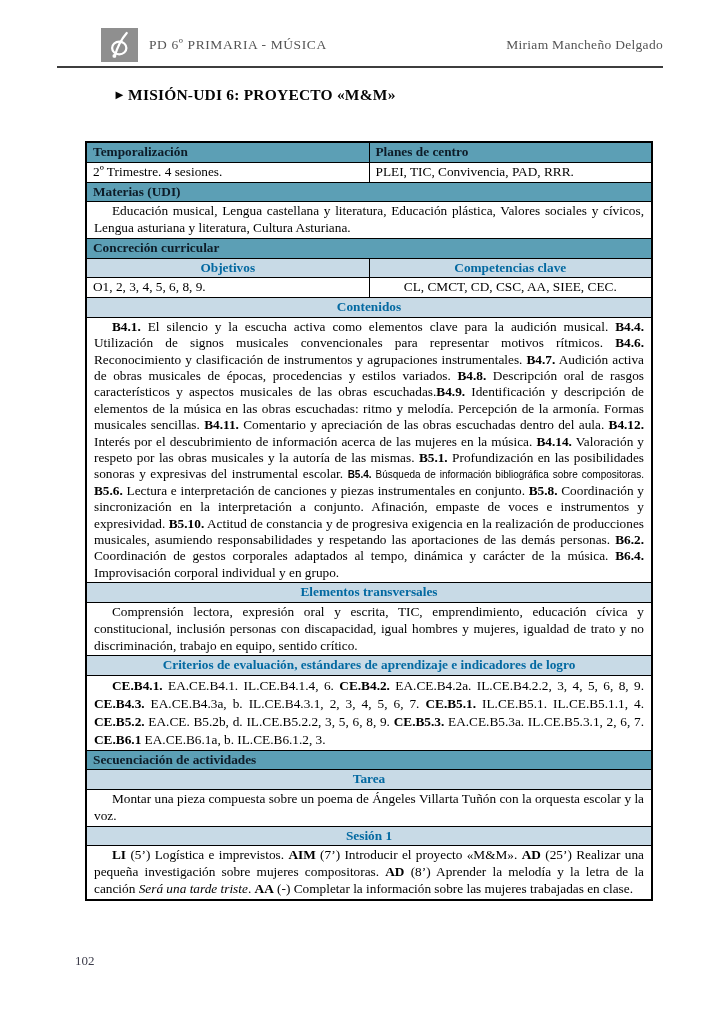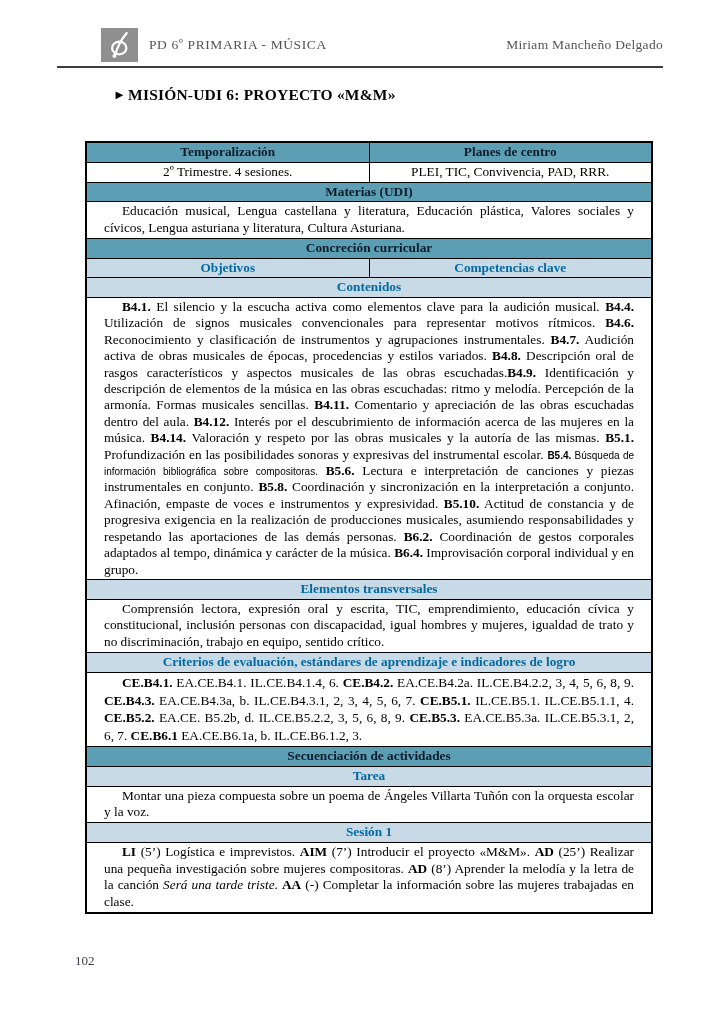--- a/index.html
+++ b/index.html
@@ -13,24 +13,24 @@
   .hdr-title{margin-left:11px;font-size:13.5px;color:#545454;letter-spacing:.6px;margin-bottom:4px;}
   .hdr-author{margin-left:auto;font-size:13.5px;color:#545454;letter-spacing:.3px;margin-bottom:4px;}
   
   .doc-title{position:absolute;left:113px;top:86px;font-size:15.5px;font-weight:bold;color:#050505;
              letter-spacing:.2px;text-align:right;}
   .doc-title .arrow{font-size:13px;margin-right:2px;position:relative;top:-1px;}
   
   table.udi{position:absolute;left:85px;top:141px;width:566px;border-collapse:collapse;
             border:2px solid #000;font-size:13.3px;table-layout:fixed;}
   td{border:1px solid #000;padding:1px 6px;vertical-align:top;line-height:1.26;
-     overflow:hidden;box-sizing:border-box;text-align:center;}
+     overflow:hidden;box-sizing:border-box;}
   .teal{background:#5C9FB5;font-weight:bold;color:#0d1c28;}
   .light{background:#C8DAE6;font-weight:bold;text-align:center;color:#0369a1;}
-  .para{text-align:justify;text-indent:18px;padding:1px 17px;}
+  .para{text-align:justify;text-indent:18px;padding:1px 7px;}
   .tight{line-height:1.235;}
   .loose{line-height:1.345;font-family:Liberation Serif, serif;}
   .center{text-align:center;}
   .sans{font-family:"Liberation Sans", sans-serif;font-size:10px;}
   
   .pageno{position:absolute;left:42px;top:953px;font-size:13px;color:#3c3c4a;margin-left:33px;}
 </style>
 </head>
 <body>
 
@@ -73,20 +73,24 @@
       <td class="para" colspan="2">Educación musical, Lengua castellana y literatura, Educación plástica, Valores sociales y cívicos, Lengua asturiana y literatura, Cultura Asturiana.</td>
     </tr>
 
     <tr>
       <td class="teal" colspan="2">Concreción curricular</td>
     </tr>
     <tr>
       <td class="light">Objetivos</td>
       <td class="light">Competencias clave</td>
     </tr>
+    <tr>
+      <td>O1, 2, 3, 4, 5, 6, 8, 9.</td>
+      <td class="center">CL, CMCT, CD, CSC, AA, SIEE, CEC.</td>
+    </tr>
 
     <tr>
       <td class="light" colspan="2">Contenidos</td>
     </tr>
     <tr>
       <td class="para tight" colspan="2"><span style="font-weight: bold;">B4.1.</span><span> El silencio y la escucha activa como elementos clave para la audición musical. </span><span style="font-weight: bold;">B4.4.</span><span> Utilización de signos musicales convencionales para representar motivos rítmicos. </span><span style="font-weight: bold;">B4.6.</span><span> Reconocimiento y clasificación de instrumentos y agrupaciones instrumentales. </span><span style="font-weight: bold;">B4.7.</span><span> Audición activa de obras musicales de épocas, procedencias y estilos variados. </span><span style="font-weight: bold;">B4.8.</span><span> Descripción oral de rasgos característicos y aspectos musicales de las obras escuchadas.</span><span style="font-weight: bold;">B4.9.</span><span> Identificación y descripción de elementos de la música en las obras escuchadas: ritmo y melodía. Percepción de la armonía. Formas musicales sencillas. </span><span style="font-weight: bold;">B4.11.</span><span> Comentario y apreciación de las obras escuchadas dentro del aula. </span><span style="font-weight: bold;">B4.12.</span><span> Interés por el descubrimiento de información acerca de las mujeres en la música. </span><span style="font-weight: bold;">B4.14.</span><span> Valoración y respeto por las obras musicales y la autoría de las mismas. </span><span style="font-weight: bold;">B5.1.</span><span> Profundización en las posibilidades sonoras y expresivas del instrumental escolar. </span><span class="sans" style="font-weight: bold;">B5.4.</span><span class="sans"> Búsqueda de información bibliográfica sobre compositoras.</span><span> </span><span style="font-weight: bold;">B5.6.</span><span> Lectura e interpretación de canciones y piezas instrumentales en conjunto. </span><span style="font-weight: bold;">B5.8.</span><span> Coordinación y sincronización en la interpretación a conjunto. Afinación, empaste de voces e instrumentos y expresividad. </span><span style="font-weight: bold;">B5.10.</span><span> Actitud de constancia y de progresiva exigencia en la realización de producciones musicales, asumiendo responsabilidades y respetando las aportaciones de las demás personas. </span><span style="font-weight: bold;">B6.2.</span><span> Coordinación de gestos corporales adaptados al tempo, dinámica y carácter de la música. </span><span style="font-weight: bold;">B6.4.</span><span> Improvisación corporal individual y en grupo.</span></td>
     </tr>
 
     <tr>
       <td class="light" colspan="2">Elementos transversales</td>

